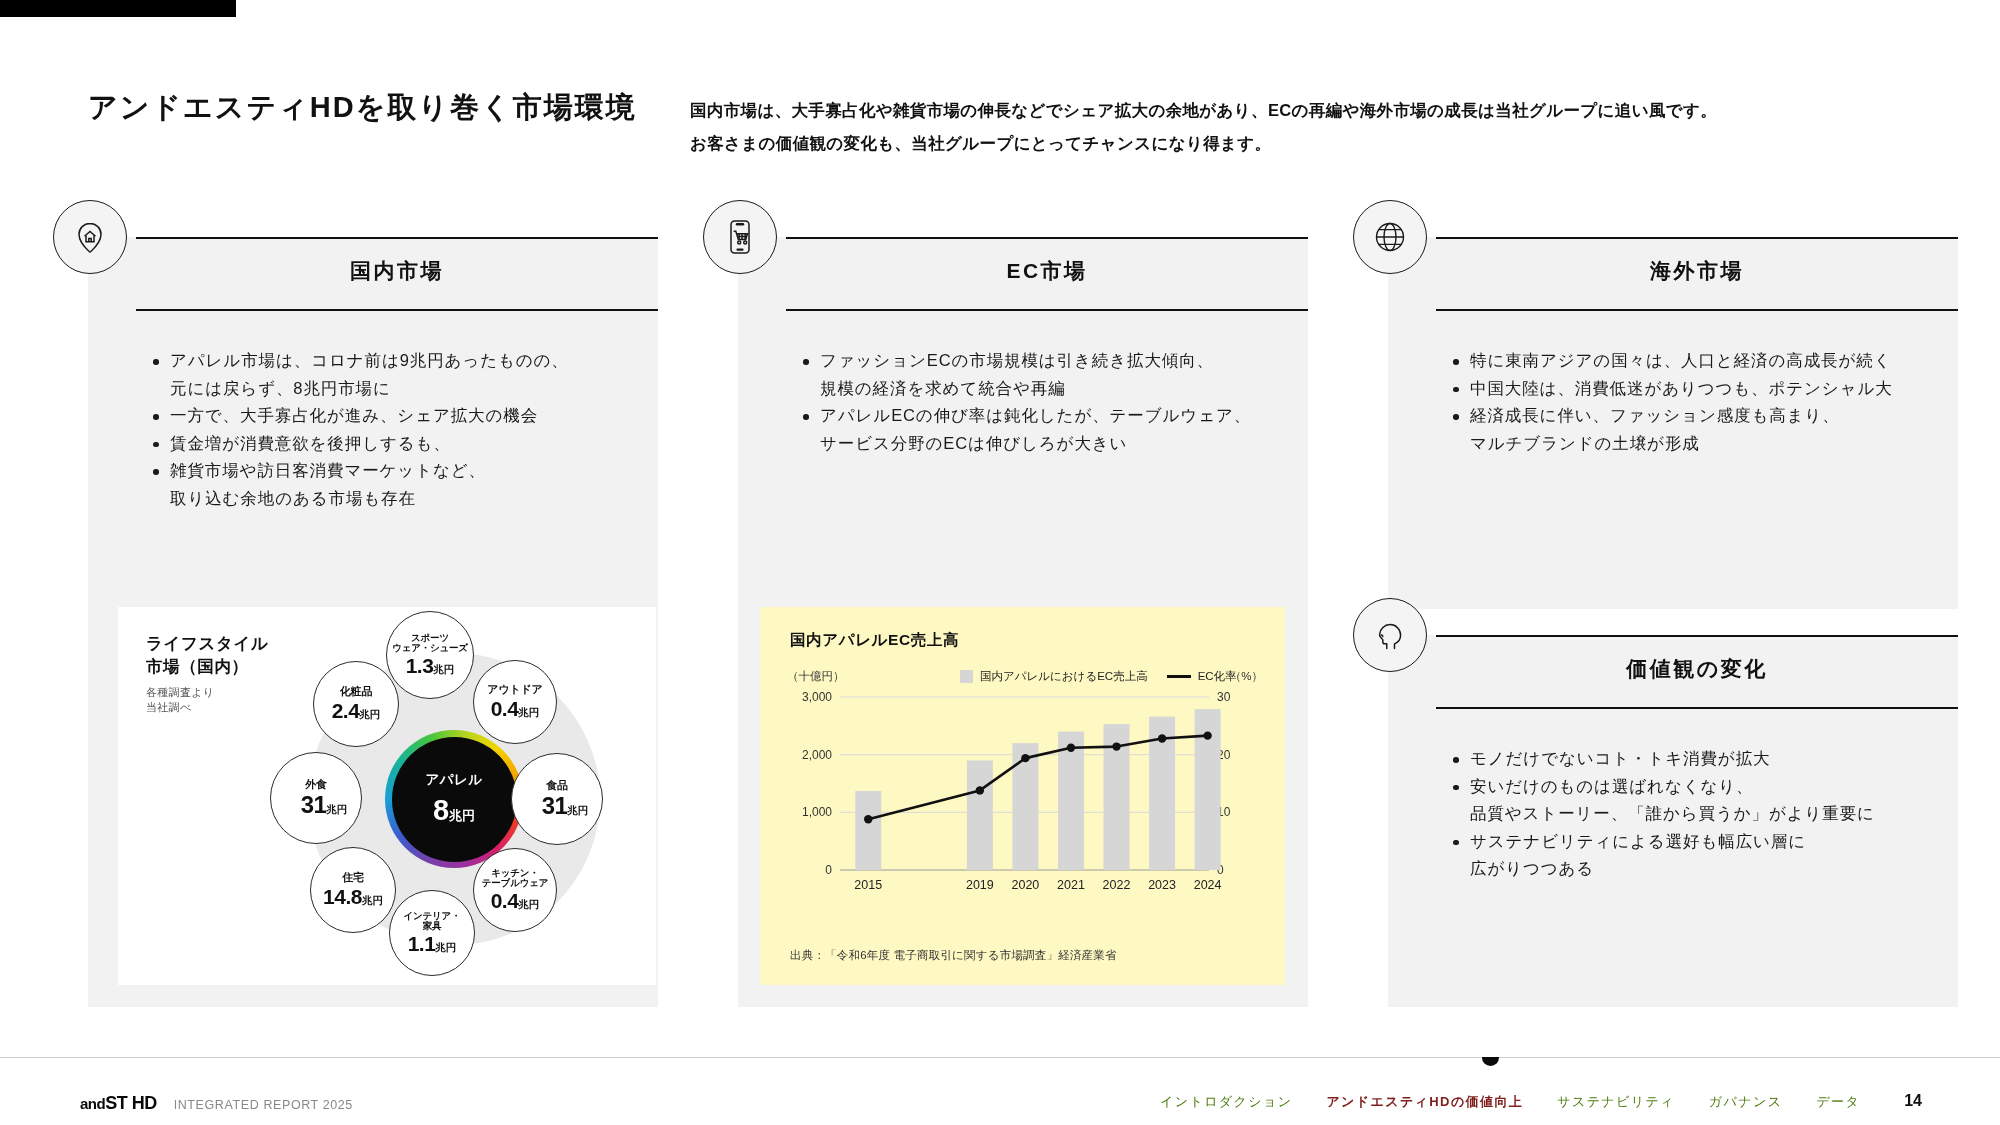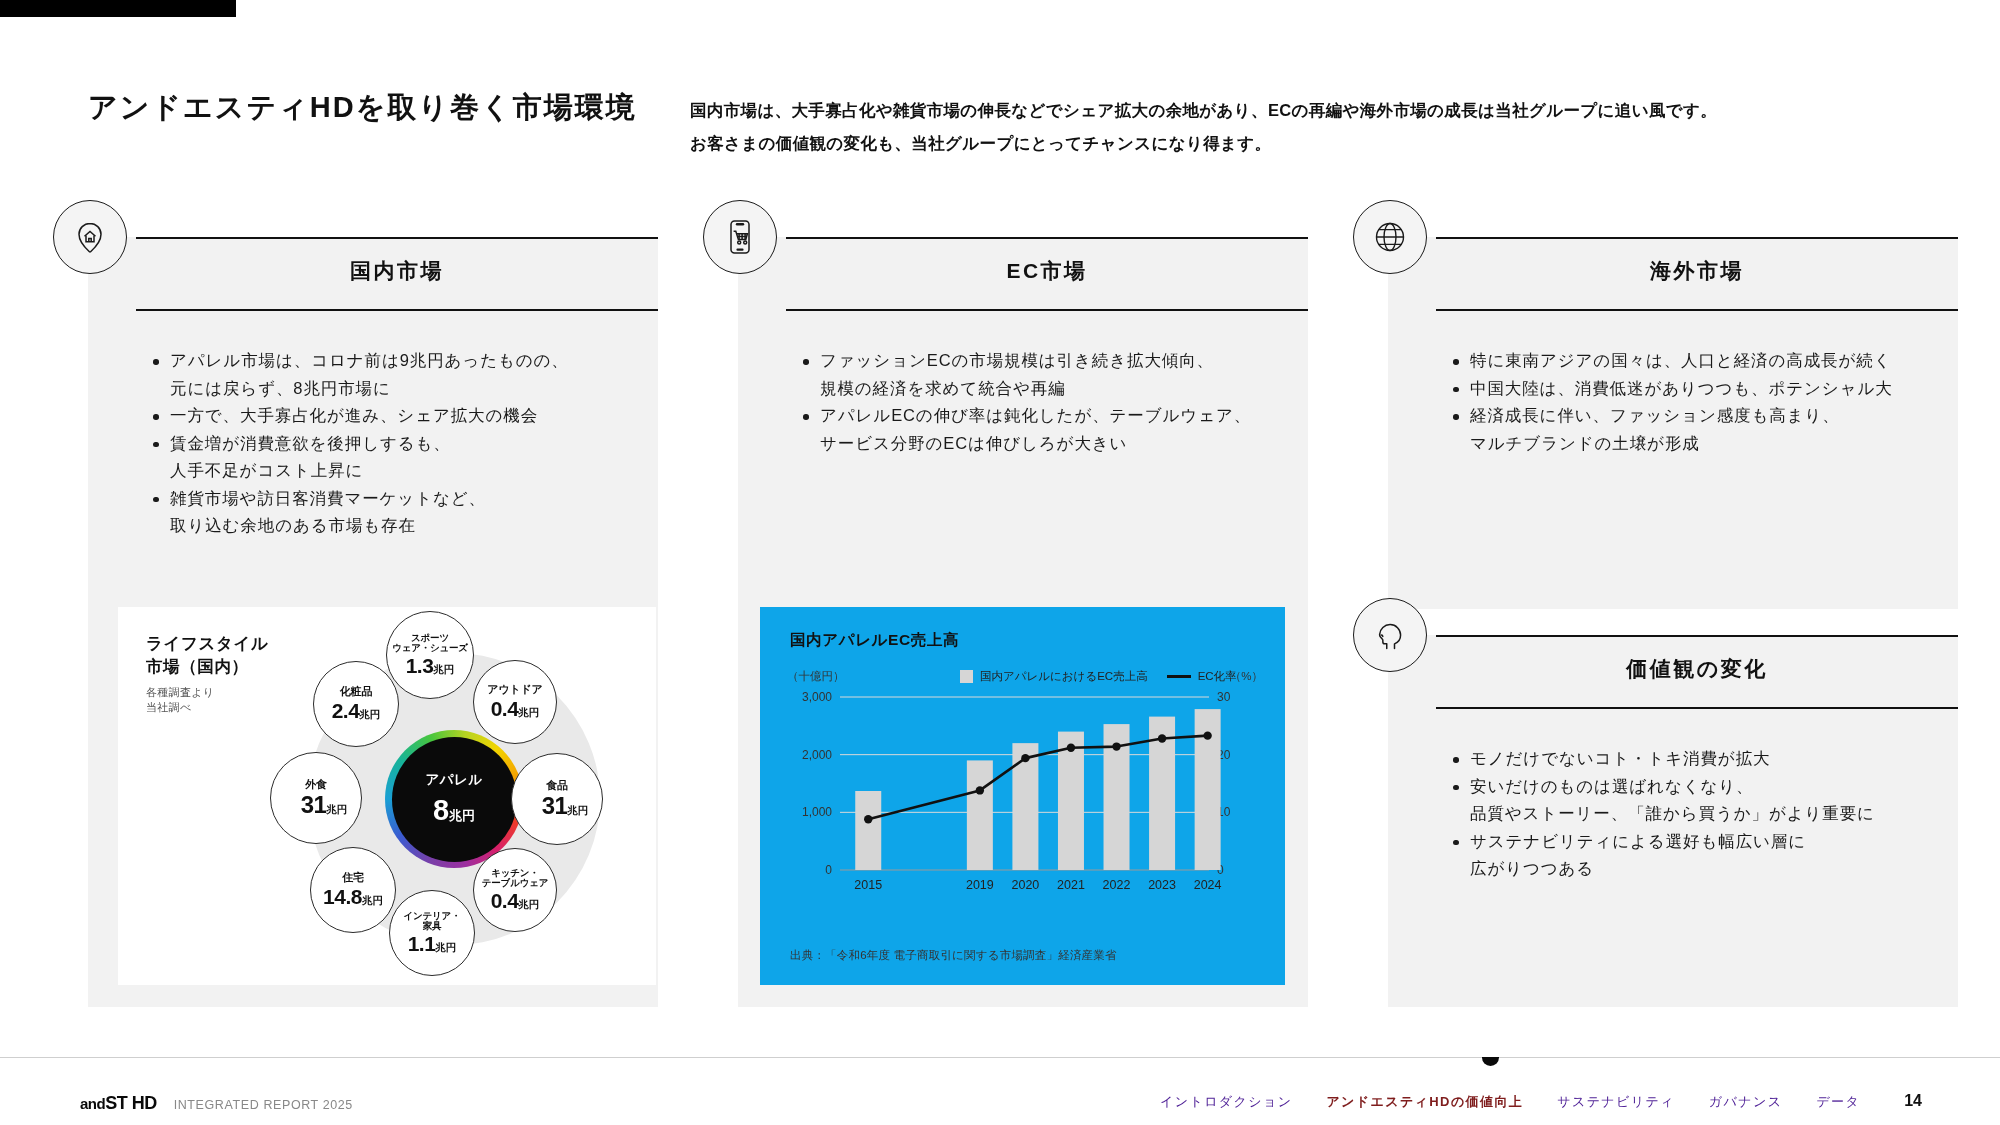--- a/index.html
+++ b/index.html
@@ -118,21 +118,21 @@
     align-items: center; justify-content: center; text-align: center;
   }
   .center-core .cname { font-size: 13.5px; font-weight: bold; letter-spacing: .4px; }
   .center-core .cval { margin-top: 5px; font-weight: bold; }
   .center-core .cval .num { font-size: 29px; }
   .center-core .cval .unit { font-size: 13px; }
 
   
   .ec-card {
     position: absolute; left: 22px; bottom: 22px;
-    width: 525px; height: 378px; background: #0ea5e9;
+    width: 525px; height: 378px; background: #fef9c3;
   }
   .ec-title {
     position: absolute; left: 30px; top: 23px;
     font-size: 15.5px; font-weight: bold; letter-spacing: .6px; color: #111;
   }
   .ec-unit-l { position: absolute; left: 27px; top: 62px; font-size: 11.5px; color: #333; }
   .ec-unit-r { position: absolute; right: 22px; top: 62px; font-size: 11.5px; color: #333; }
   .ec-legend {
     position: absolute; left: 200px; top: 62px;
     display: flex; align-items: center; gap: 7px; font-size: 11.5px; color: #222;
@@ -153,21 +153,21 @@
     border-radius: 0 0 17px 17px;
   }
   .brand { position: absolute; left: 80px; top: 1093px; display: flex; align-items: baseline; gap: 17px; }
   .brand .logo { font-size: 18px; font-weight: bold; letter-spacing: -0.5px; color: #0a0a0a; }
   .brand .logo .and { font-size: 15px; }
   .brand .report { font-size: 12.5px; color: #888; letter-spacing: .6px; }
   .footer-nav {
     position: absolute; right: 78px; top: 1092px;
     display: flex; align-items: baseline; gap: 34px;
   }
-  .footer-nav .nav-item { font-size: 13px; color: #4c1d95; letter-spacing: 1.4px; }
+  .footer-nav .nav-item { font-size: 13px; color: #4d7c0f; letter-spacing: 1.4px; }
   .footer-nav .nav-item.active { color: #7f1d1d; font-weight: bold; }
   .footer-nav .page-num { font-size: 16px; color: #111; font-weight: bold; margin-left: 10px; }
 </style>
 </head>
 <body>
 
 <div class="page">
 
   <div class="top-bar"></div>
 
@@ -196,21 +196,20 @@
     <div class="bullets">
       <div class="bullet">
         <span class="cont">アパレル市場は、コロナ前は9兆円あったものの、</span>
         <span class="cont">元には戻らず、8兆円市場に</span>
       </div>
       <div class="bullet">
         <span class="cont">一方で、大手寡占化が進み、シェア拡大の機会</span>
       </div>
       <div class="bullet">
         <span class="cont">賃金増が消費意欲を後押しするも、</span>
-        <span class="cont">人手不足がコスト上昇に</span>
       </div>
       <div class="bullet">
         <span class="cont">雑貨市場や訪日客消費マーケットなど、</span>
         <span class="cont">取り込む余地のある市場も存在</span>
       </div>
     </div>
 
     <div class="ls-card">
       <div class="ls-title">
         <div>ライフスタイル</div>

